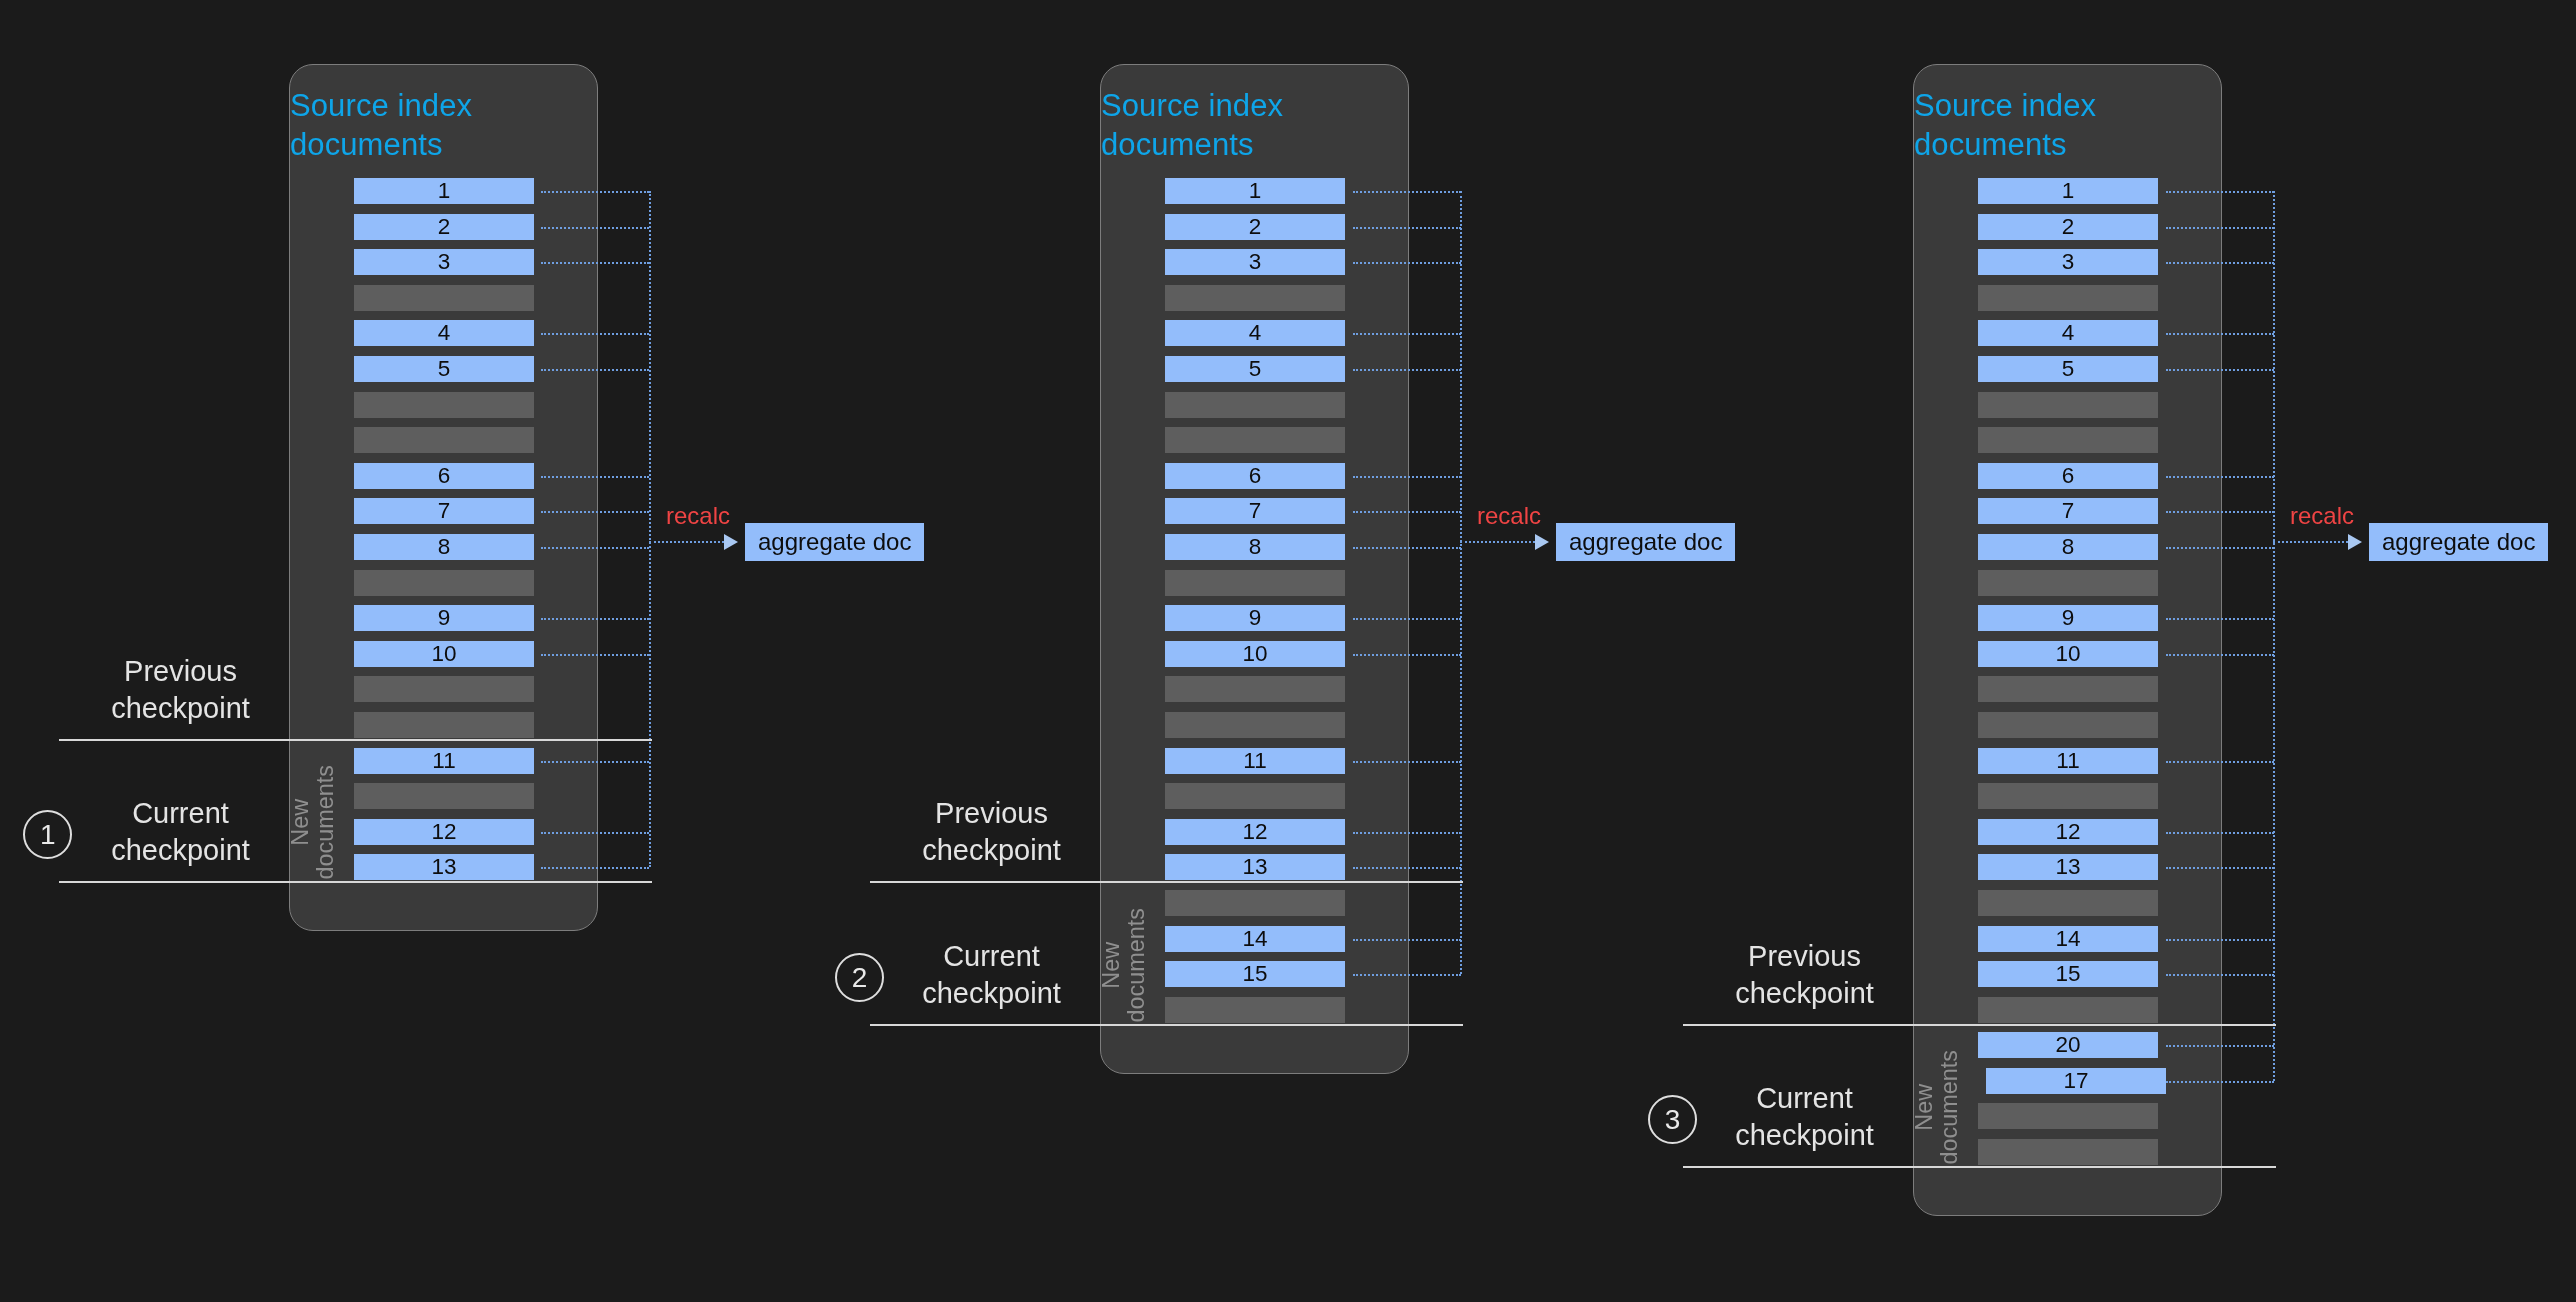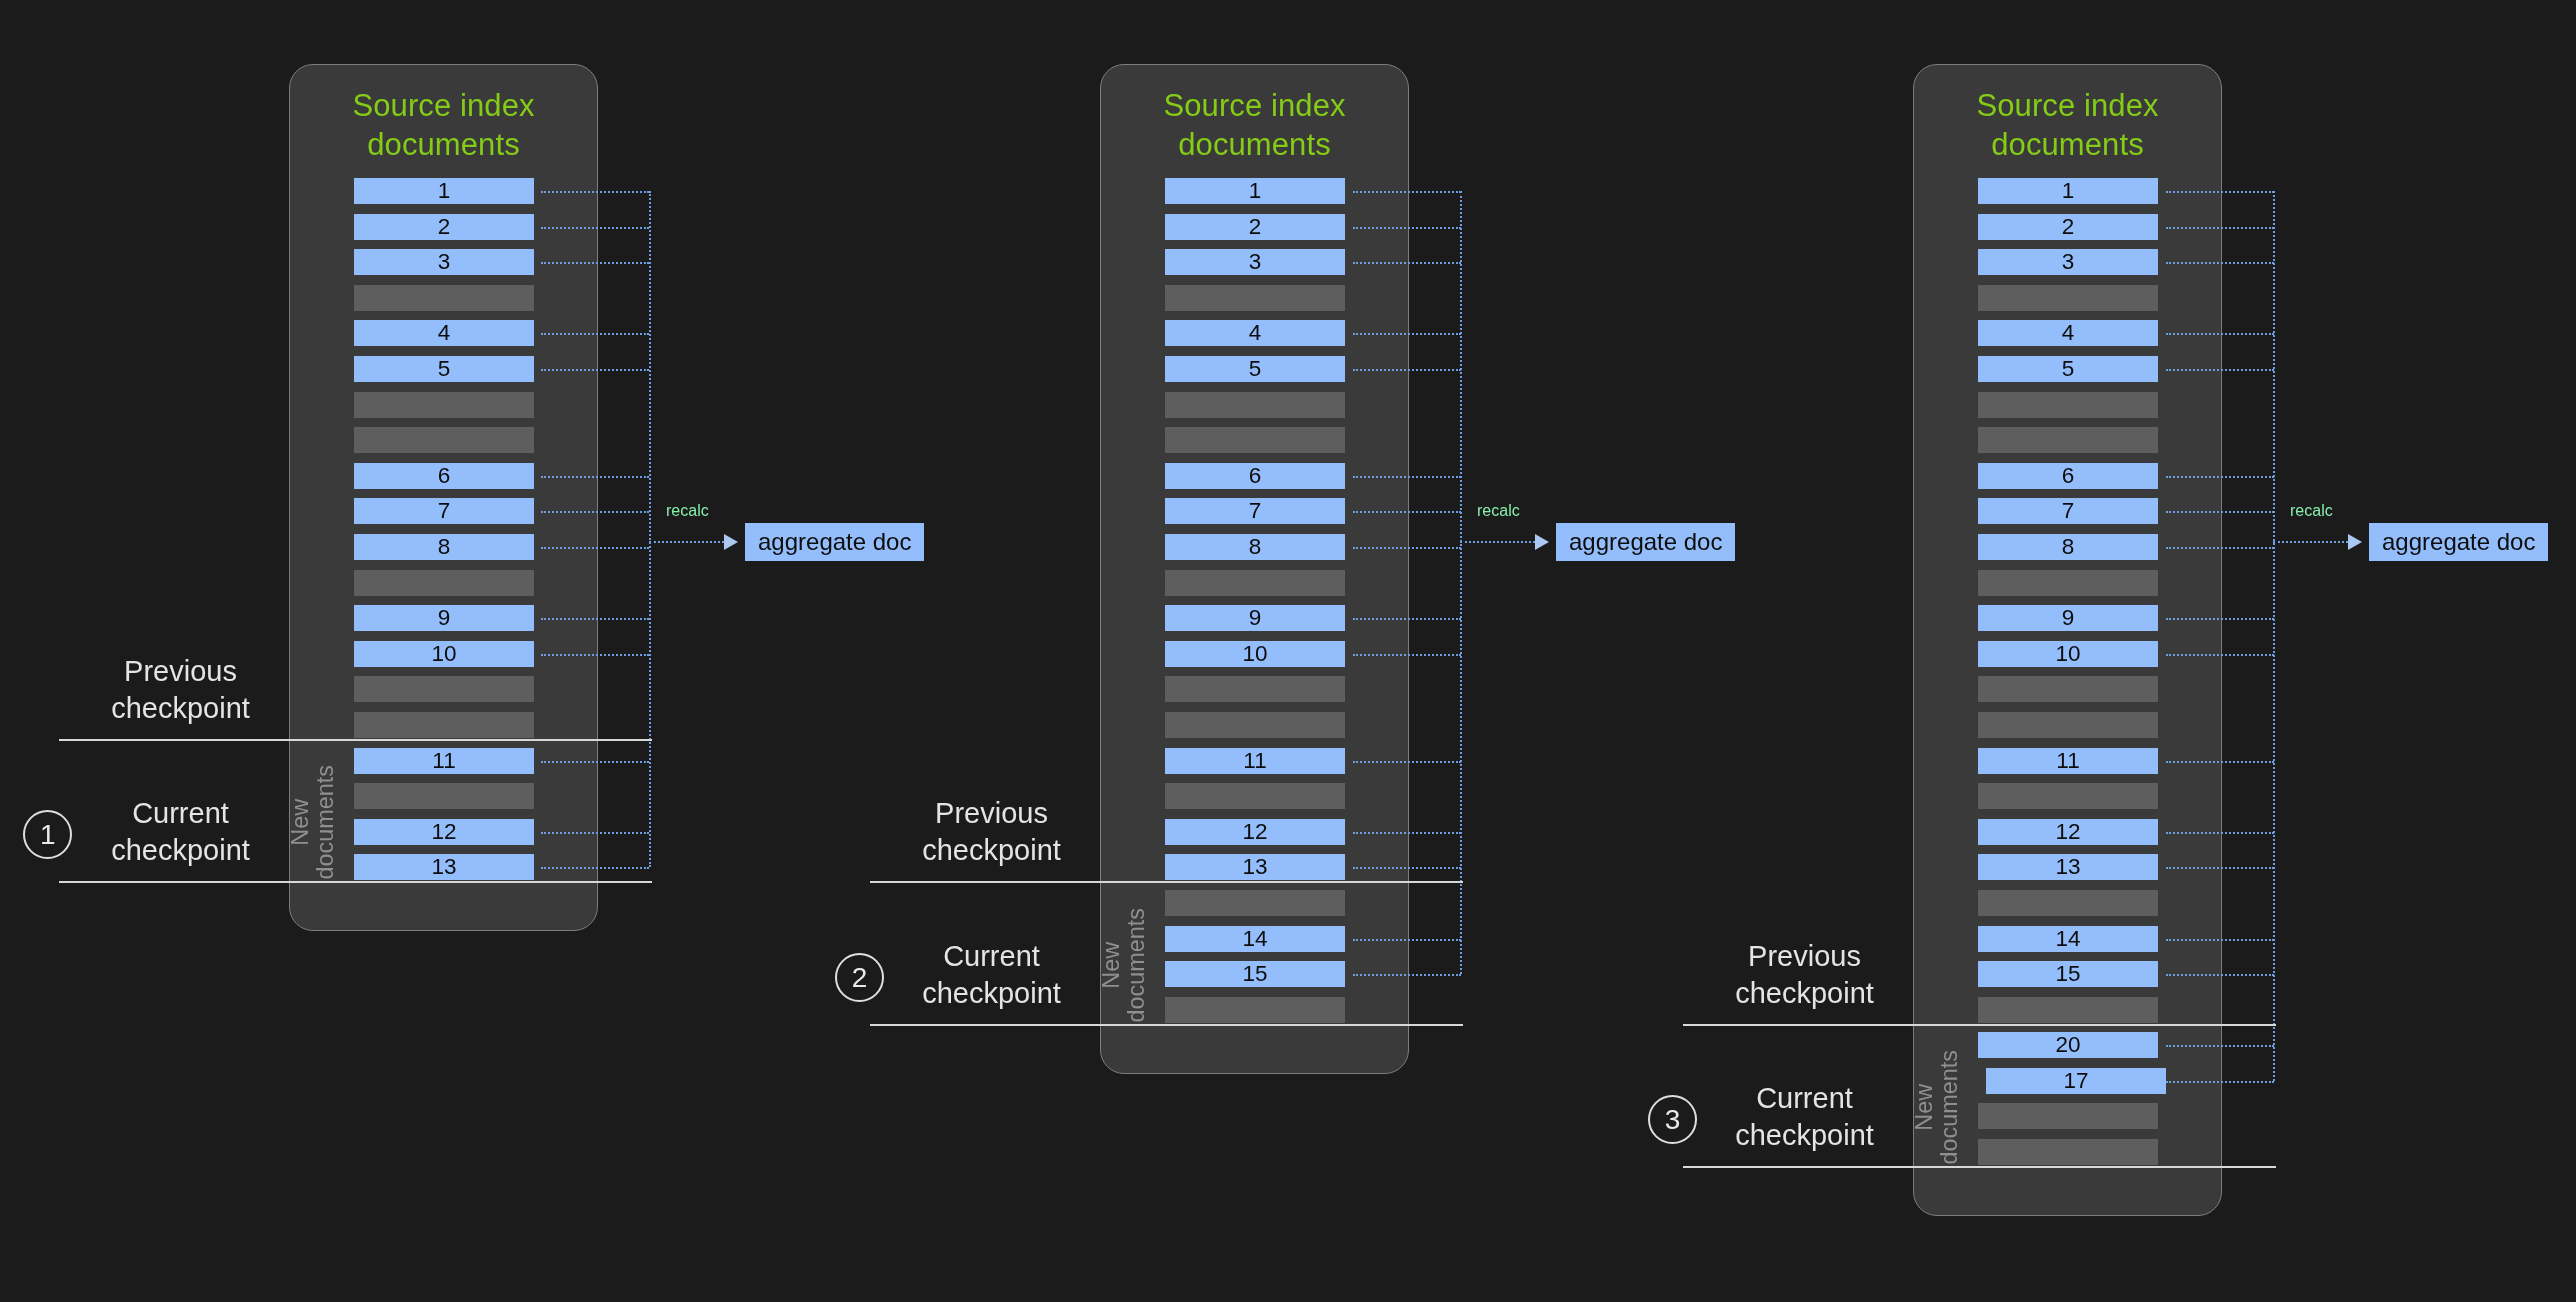--- a/index.html
+++ b/index.html
@@ -15,22 +15,21 @@
     position:absolute;
     background:#3a3a3a;
     border:1.9px solid #7d7d7d;
     border-radius:24px;
     box-sizing:border-box;
   }
   .panel-title{
     position:absolute;
     left:0;right:0;
     top:20.6px;
-    text-align:center;
-    color:#84cc16;
+    color:#0ea5e9;
     font-size:31px;
     line-height:1.28;
     font-weight:400;
     letter-spacing:0.1px;
   }
 
   
   .rows{position:absolute;}
   .row{
     position:absolute;
@@ -75,22 +74,22 @@
   }
   .arrow-head{
     position:absolute;
     width:0;height:0;
     border-top:8.4px solid transparent;
     border-bottom:8.4px solid transparent;
     border-left:14px solid #a9c8f2;
   }
   .recalc{
     position:absolute;
-    color:#86efac;
-    font-size:16px;
+    color:#ef4444;
+    font-size:24px;
     white-space:nowrap;
   }
   .agg{
     position:absolute;
     background:#93bdfb;
     color:#0d0d0d;
     font-size:24px;
     padding:4.7px 13px;
     white-space:nowrap;
     box-sizing:border-box;

